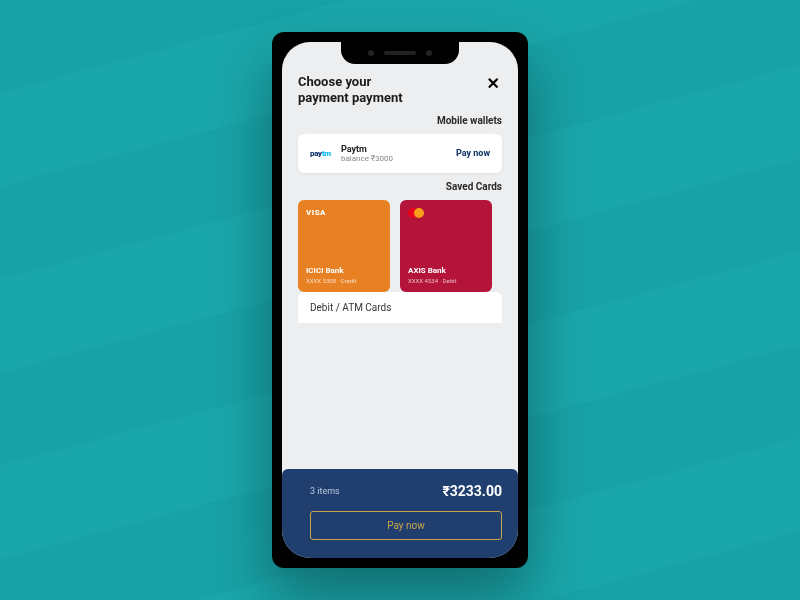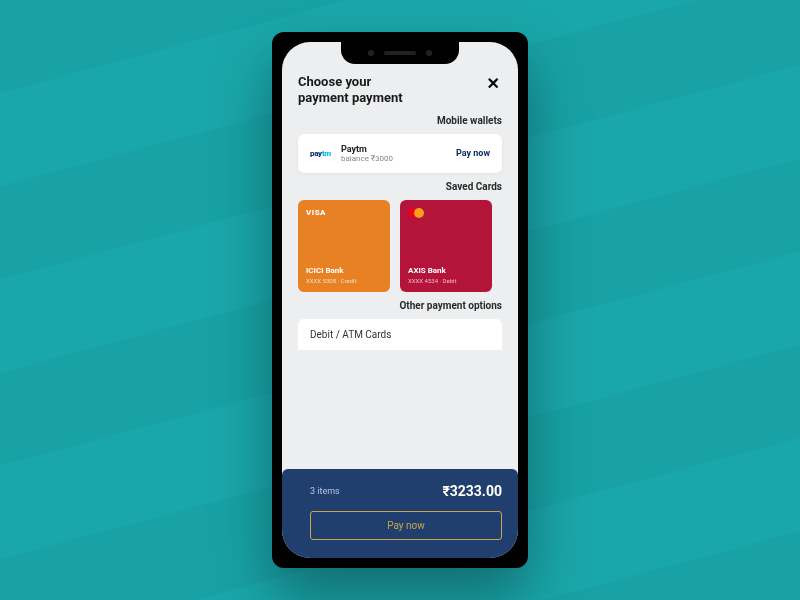--- a/index.html
+++ b/index.html
@@ -146,21 +146,20 @@
               <span class="y"></span>
             </div>
           <div>
             <div class="bank">AXIS Bank</div>
             <div class="num">XXXX 4534 · Debit</div>
           </div>
         </div>
 
       </div>
 
-      <div class="section-label">Other payment options</div>
       <div class="other-box">Debit / ATM Cards</div>
 
       <div class="footer">
         <div class="footer-row">
           <div class="items">3 items</div>
           <div class="total">₹3233.00</div>
         </div>
         <div class="paynow-btn">Pay now</div>
       </div>
     </div>

